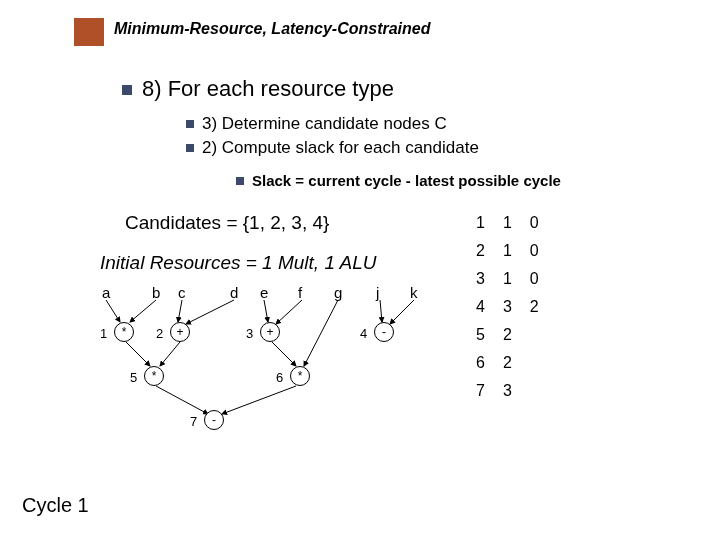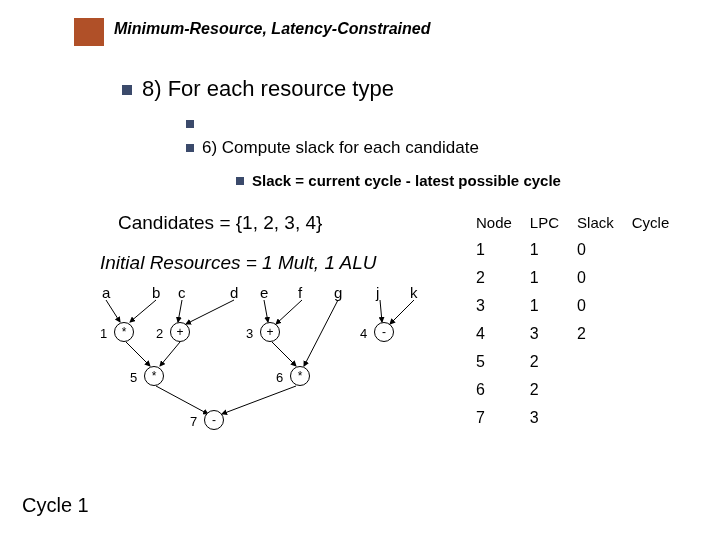--- a/index.html
+++ b/index.html
@@ -44,21 +44,21 @@
   }
   .b1 {
     position: absolute;
     top: 76px;
     left: 122px;
     font-size: 22px;
   }
   .b2a { position: absolute; top: 114px; left: 186px; font-size: 17px; }
   .b2b { position: absolute; top: 138px; left: 186px; font-size: 17px; }
   .b3  { position: absolute; top: 172px; left: 236px; font-size: 15px; font-weight: bold; }
-  .cand { position: absolute; top: 212px; left: 118px; font-size: 19px; text-align: center; }
+  .cand { position: absolute; top: 212px; left: 125px; font-size: 19px; text-align: center; }
   .init { position: absolute; top: 252px; left: 100px; font-size: 19px; font-style: italic; }
   .cycle { position: absolute; top: 494px; left: 22px; font-size: 20px; text-align: right; }
 
   
   .graph { position: absolute; left: 90px; top: 284px; width: 350px; height: 200px; }
   .gn {
     position: absolute;
     width: 20px; height: 20px;
     border: 1px solid #000;
     border-radius: 50%;
@@ -90,24 +90,24 @@
 <body>
 
 <div class="accent-bar"></div>
 <div class="title">Minimum-Resource, Latency-Constrained</div>
 
 <div class="b1">
   <span class="sblt"></span><span>8) For each resource type</span>
 </div>
 
 <div class="b2a">
-  <span class="sblt-sm"></span>
+  <span class="sblt-sm"></span><span>3) Determine candidate nodes C</span>
 </div>
 <div class="b2b">
-  <span class="sblt-sm"></span><span>6) Compute slack for each candidate</span>
+  <span class="sblt-sm"></span><span>2) Compute slack for each candidate</span>
 </div>
 <div class="b3">
   <span class="sblt-sm"></span><span>Slack = current cycle - latest possible cycle</span>
 </div>
 
 <div class="cand">Candidates = {1, 2, 3, 4}</div>
 <div class="init">Initial Resources = 1 Mult, 1 ALU</div>
 
 <div class="graph">
 
@@ -163,26 +163,20 @@
     <line x1="90" y1="58" x2="70" y2="82" stroke="#000" marker-end="url(#ah)"></line>
     <line x1="182" y1="58" x2="206" y2="82" stroke="#000" marker-end="url(#ah)"></line>
 
     <line x1="66" y1="102" x2="118" y2="130" stroke="#000" marker-end="url(#ah)"></line>
     <line x1="206" y1="102" x2="132" y2="130" stroke="#000" marker-end="url(#ah)"></line>
   </svg>
 </div>
 
 <table class="tbl">
   <tbody>
-      <tr>
-    <th>Node</th>
-    <th>LPC</th>
-    <th>Slack</th>
-    <th>Cycle</th>
-  </tr>
   <tr>
         <td>1</td>
         <td>1</td>
         <td>0</td>
         <td></td>
       </tr>
   <tr>
         <td>2</td>
         <td>1</td>
         <td>0</td>

